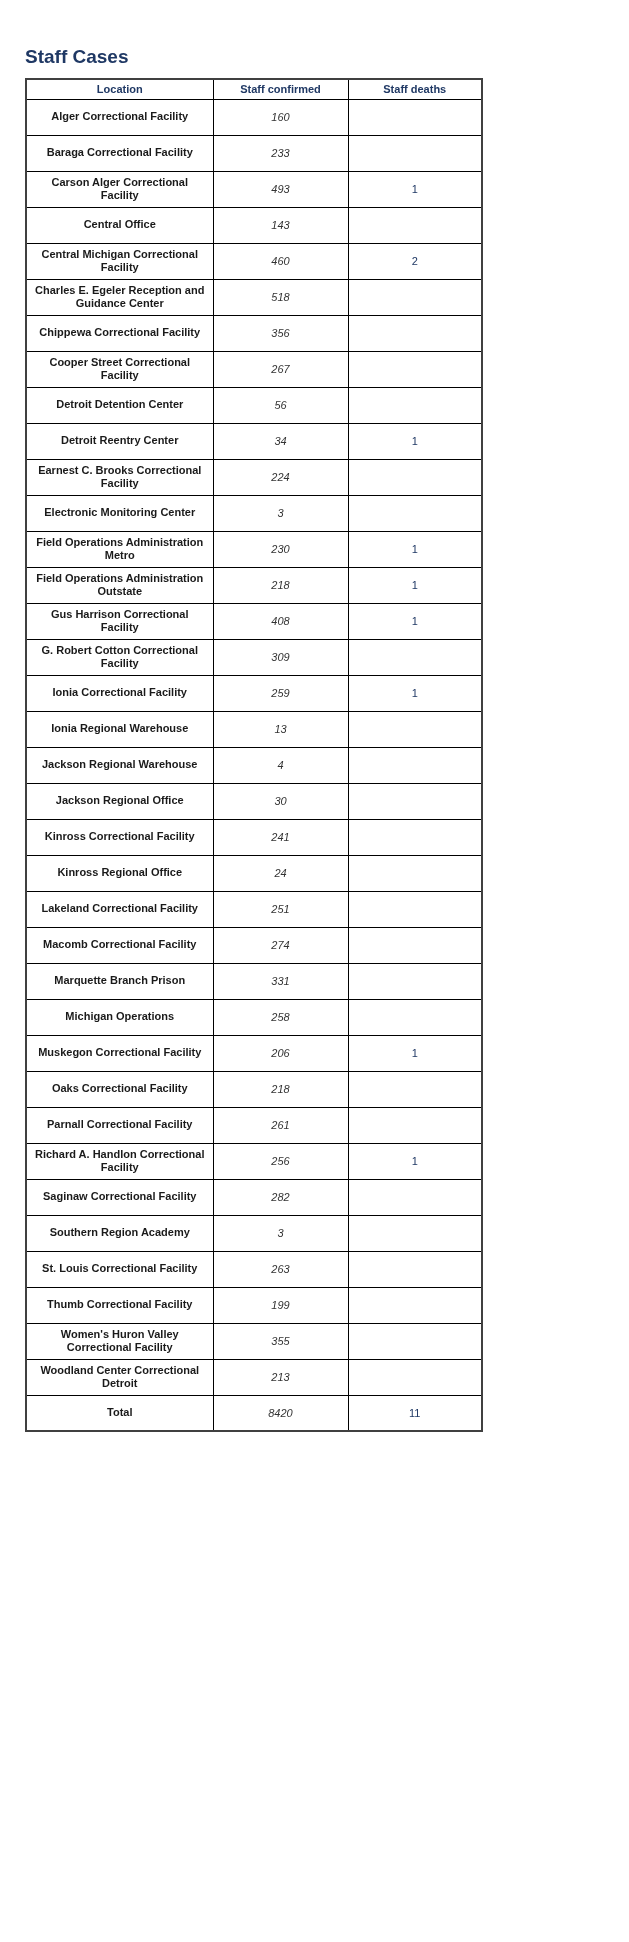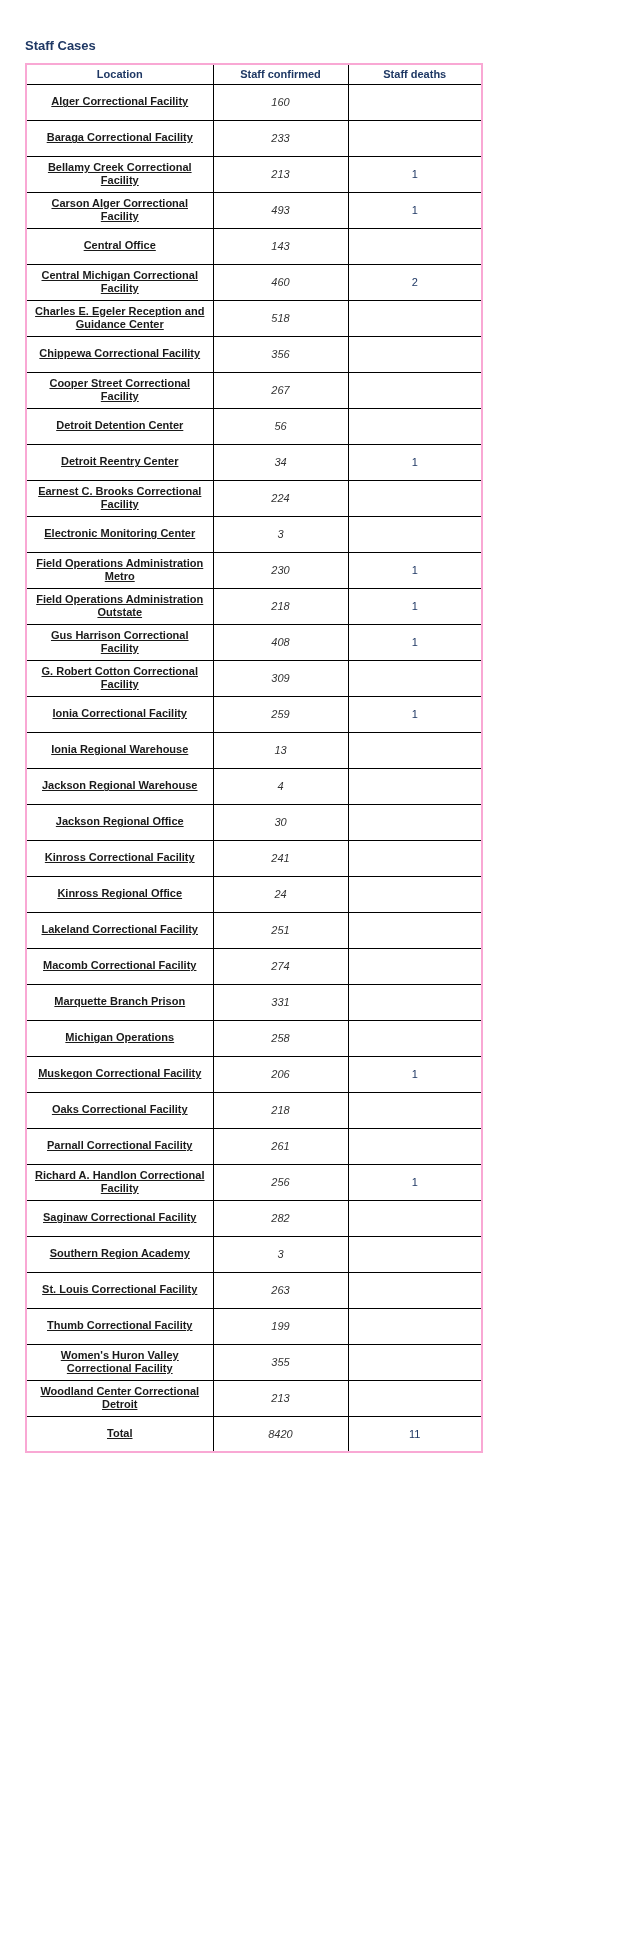--- a/index.html
+++ b/index.html
@@ -13,26 +13,26 @@
     width: 629px;
     height: 1942px;
     position: relative;
   }
   .page {
     padding: 34px 0 0 25px;
   }
   .title {
     color: #1F3864;
     font-weight: bold;
-    font-size: 13px;
-    margin: 4px 0 10px 0;
+    font-size: 19px;
+    margin: 12px 0 10px 0;
   }
   table.staff-table {
     border-collapse: collapse;
-    border: 2px solid #f9a8d4;
+    border: 2px solid #404040;
     table-layout: fixed;
     width: 456px;
   }
   .staff-table th,
   .staff-table td {
     border: 1px solid #000000;
     text-align: center;
     vertical-align: middle;
     padding: 2px 6px;
   }
@@ -44,21 +44,20 @@
     padding: 1px 4px;
   }
   .staff-table td {
     height: 36px;
     font-size: 11px;
   }
   td.location {
     font-weight: bold;
     color: #1a1a1a;
     line-height: 1.2;
-    text-decoration: underline;
   }
   td.confirmed {
     color: #333333;
     font-style: italic;
   }
   td.deaths {
     color: #1F3864;
   }
   tr.total-row td.location {
     font-weight: bold;
@@ -91,25 +90,20 @@
           <td class="location">Alger Correctional Facility</td>
           <td class="confirmed">160</td>
           <td class="deaths"></td>
         </tr>
         <tr>
           <td class="location">Baraga Correctional Facility</td>
           <td class="confirmed">233</td>
           <td class="deaths"></td>
         </tr>
         <tr>
-          <td class="location">Bellamy Creek Correctional Facility</td>
-          <td class="confirmed">213</td>
-          <td class="deaths">1</td>
-        </tr>
-        <tr>
           <td class="location">Carson Alger Correctional Facility</td>
           <td class="confirmed">493</td>
           <td class="deaths">1</td>
         </tr>
         <tr>
           <td class="location">Central Office</td>
           <td class="confirmed">143</td>
           <td class="deaths"></td>
         </tr>
         <tr>

